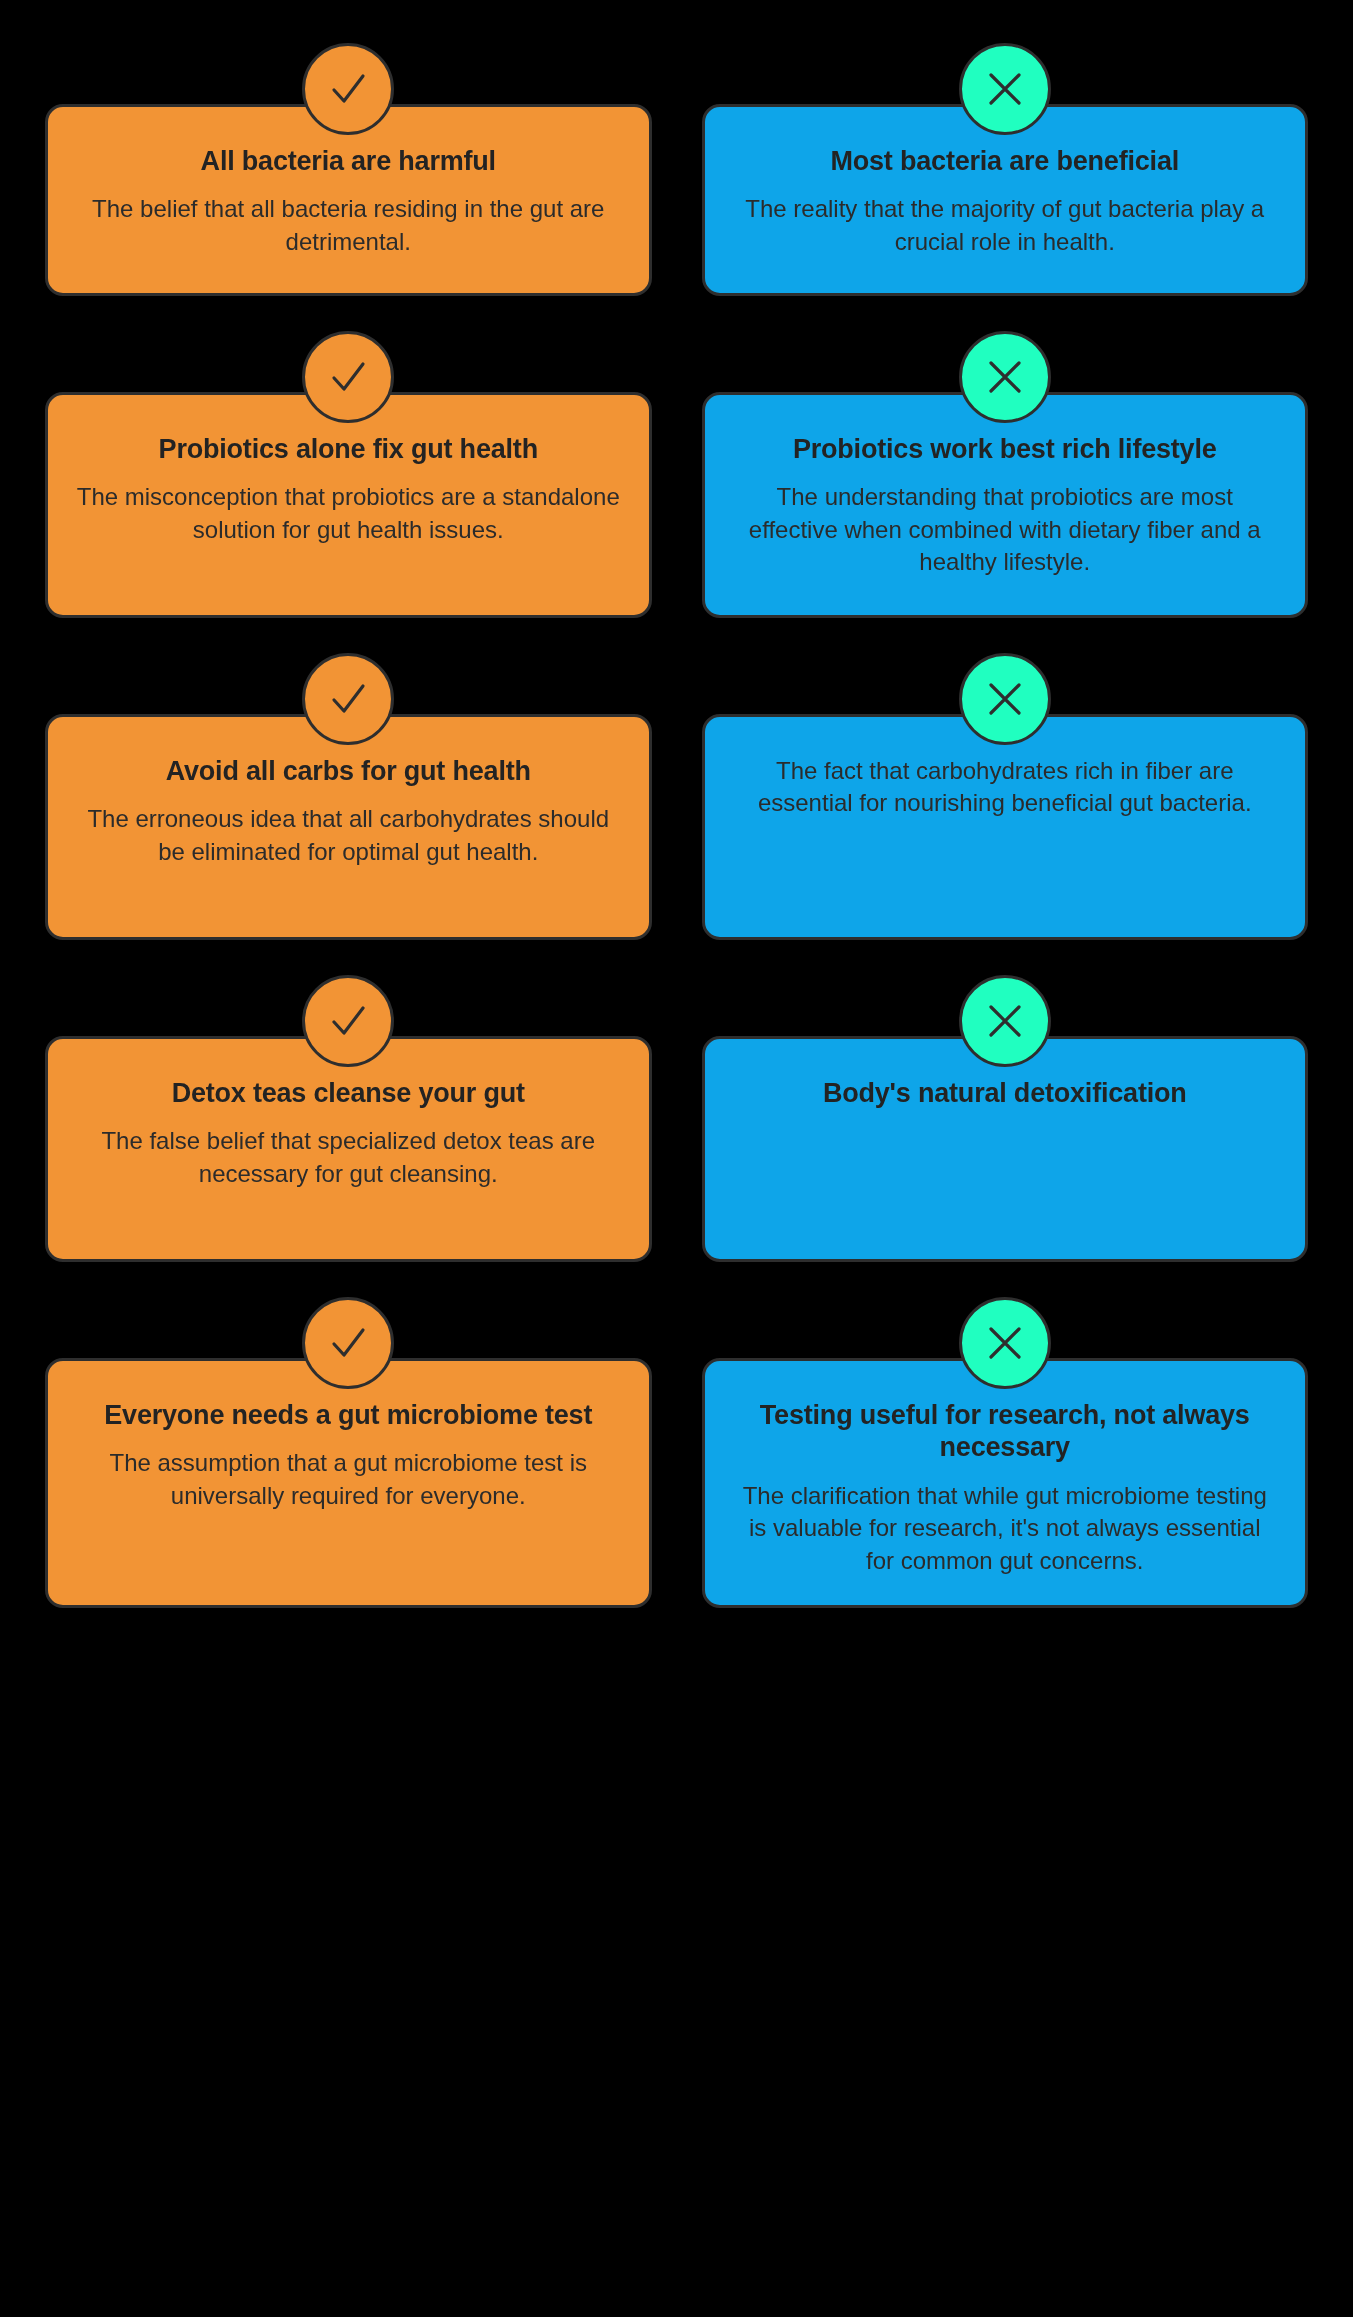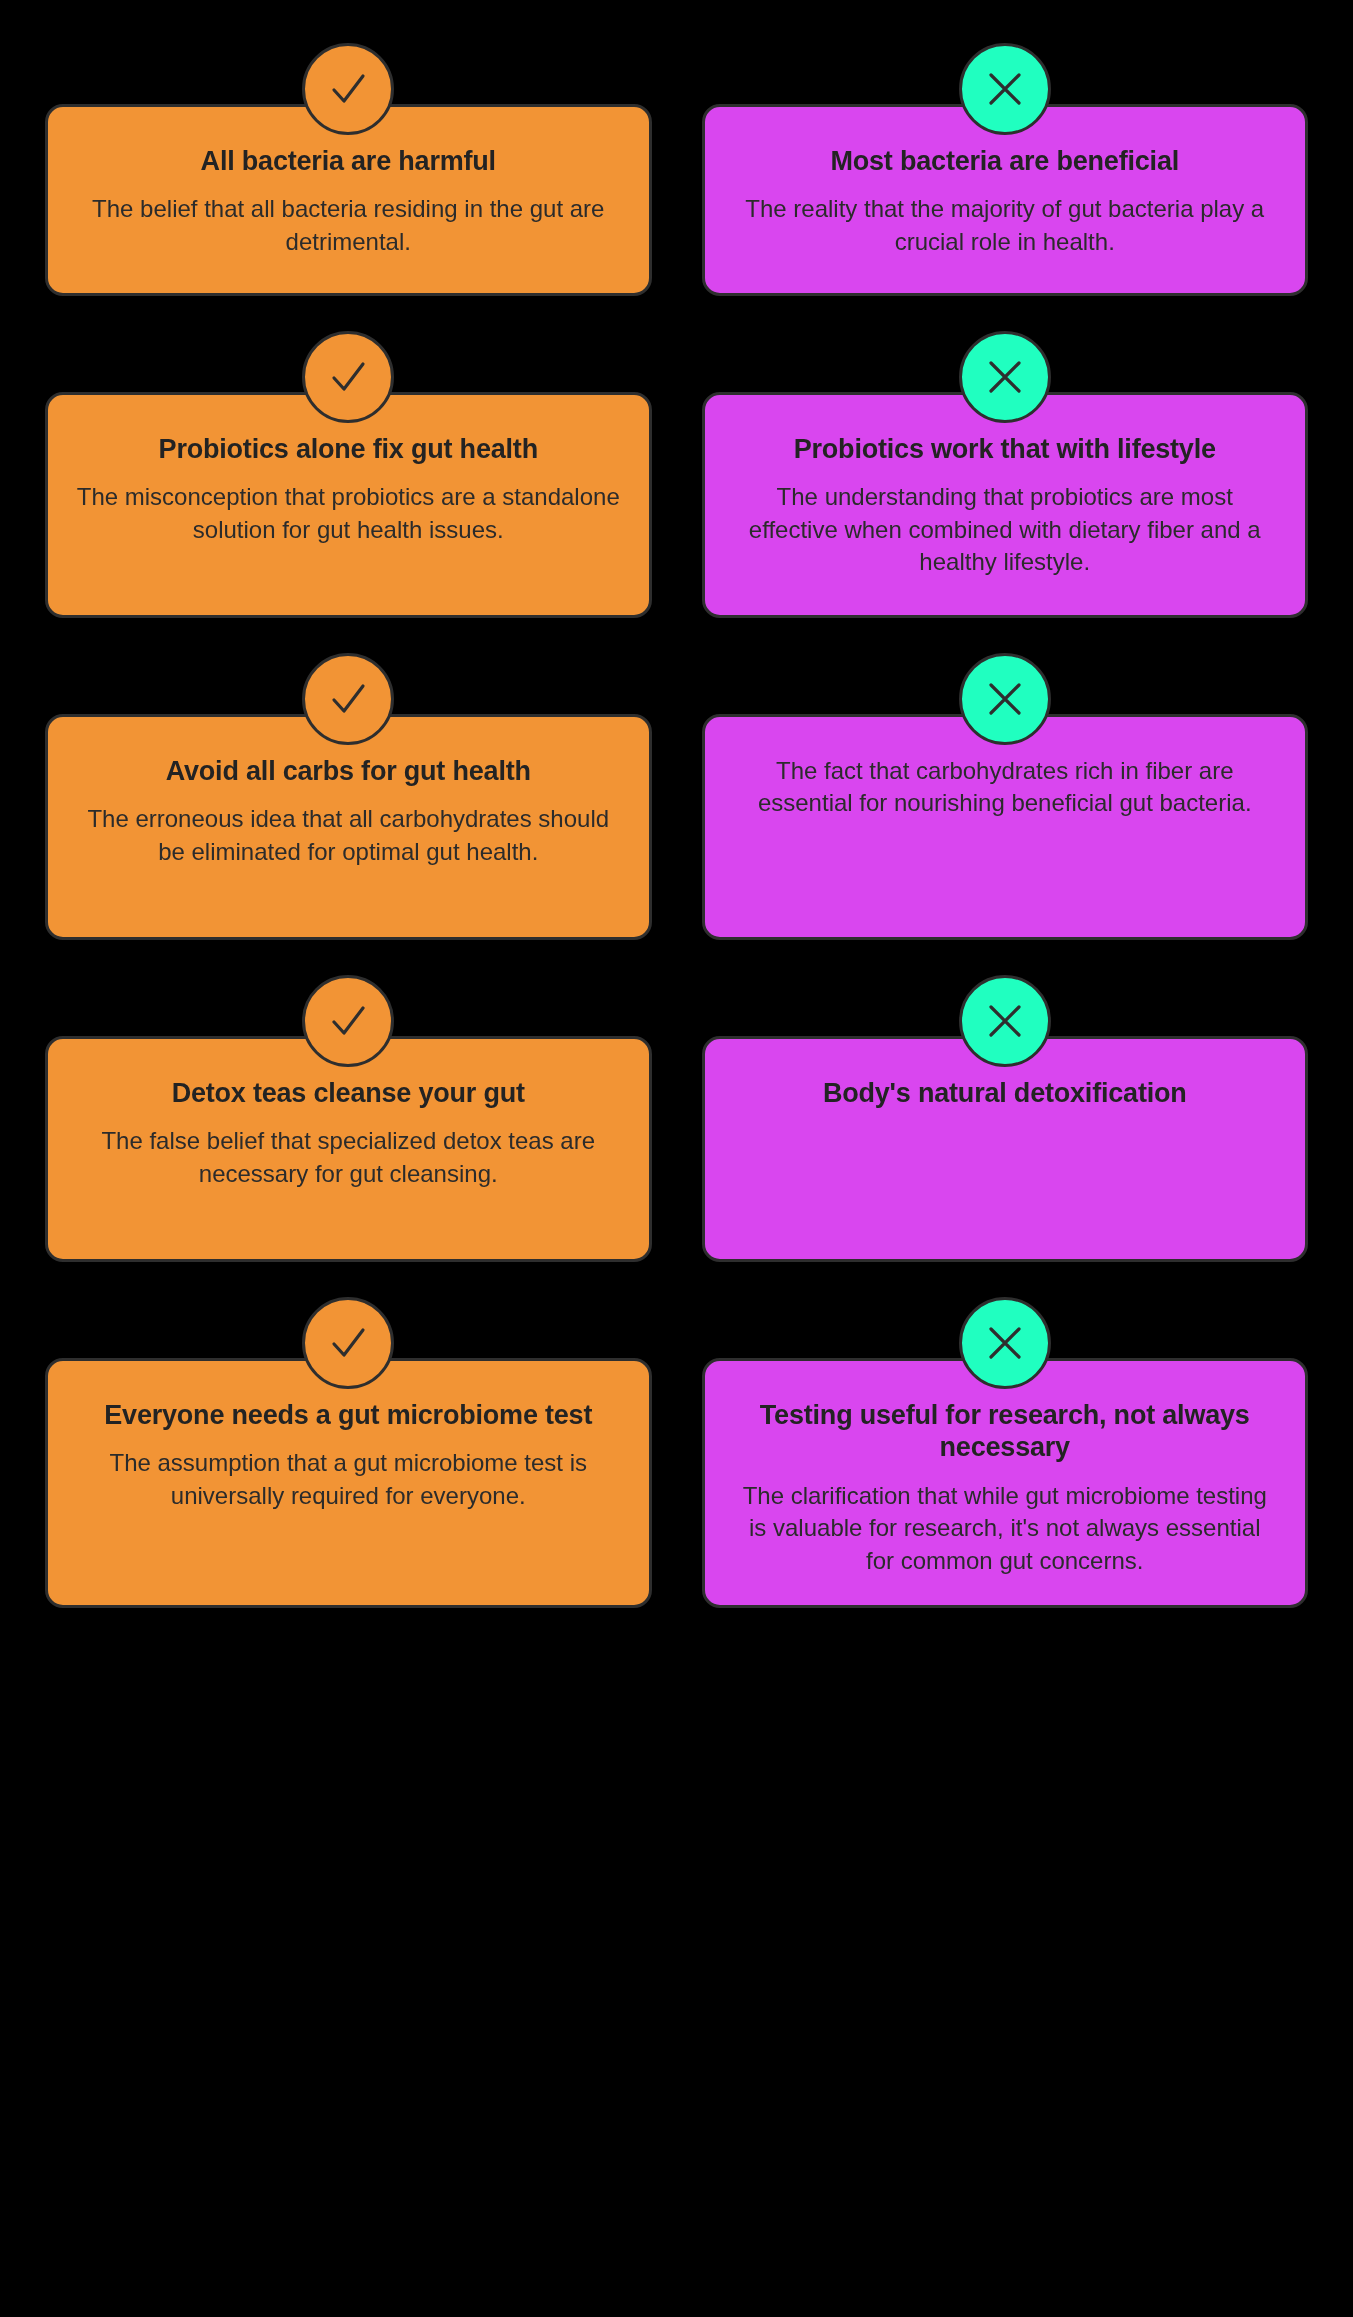--- a/index.html
+++ b/index.html
@@ -46,21 +46,21 @@
     padding: 38px 28px 28px 28px;
     min-height: 0;
     height: calc(100% - 0px);
     display: flex;
     flex-direction: column;
     align-items: center;
     justify-content: flex-start;
   }
 
   .card.myth  { background: #F29435; }
-  .card.fact  { background: #d946ef; }
+  .card.fact  { background: #0ea5e9; }
 
   .badge {
     position: absolute;
     top: -64px;
     left: 50%;
     transform: translateX(-50%);
     width: 92px;
     height: 92px;
     border-radius: 50%;
     border: 3px solid #2e2e2e;
@@ -139,21 +139,21 @@
           <div class="card-desc">The misconception that probiotics are a standalone solution for gut health issues.</div>
         </div>
       </div>
       <div class="cell">
         <div class="card fact">
           <div class="badge fact">
             <svg width="52" height="52" viewBox="0 0 52 52" aria-hidden="true">
               <path d="M12 12 L40 40 M40 12 L12 40" fill="none" stroke="#2e2e2e" stroke-width="3.2" stroke-linecap="round"></path>
             </svg>
           </div>
-          <div class="card-title">Probiotics work that with lifestyle</div>
+          <div class="card-title">Probiotics work best rich lifestyle</div>
           <div class="card-desc">The understanding that probiotics are most effective when combined with dietary fiber and a healthy lifestyle.</div>
         </div>
       </div>
     </div>
     <div class="row row-2">
       <div class="cell">
         <div class="card myth">
           <div class="badge myth">
             <svg width="52" height="52" viewBox="0 0 52 52" aria-hidden="true">
               <path d="M12 27 L22 38 L41 13" fill="none" stroke="#2e2e2e" stroke-width="3.2" stroke-linecap="round" stroke-linejoin="round"></path>

